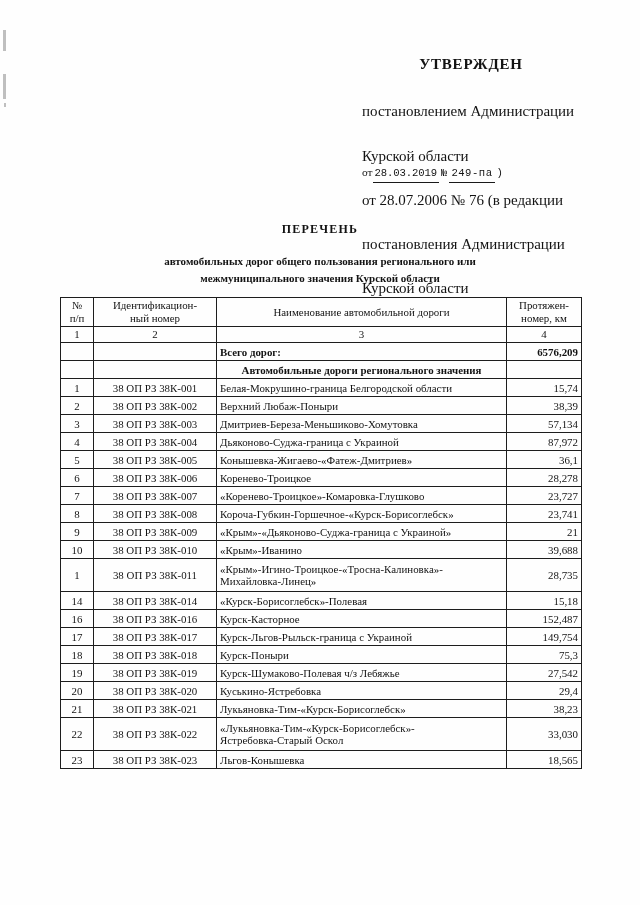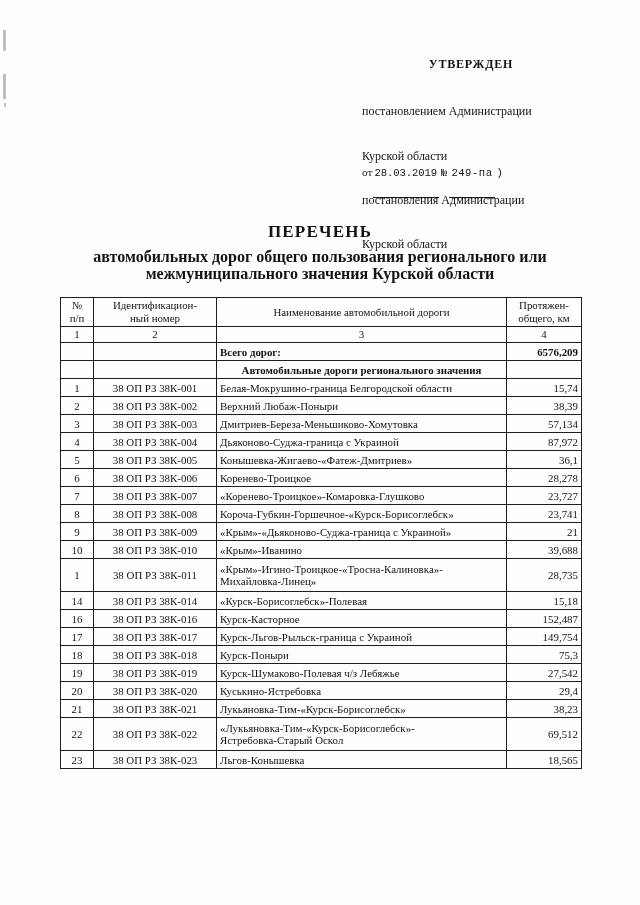--- a/index.html
+++ b/index.html
@@ -32,21 +32,21 @@
   .speckle.s1 { left: 3px;  top: 30px;  width: 3px;  height: 21px; }
   .speckle.s2 { left: 3px;  top: 74px;  width: 3px;  height: 25px; }
   .speckle.s3 { left: 4px;  top: 103px; width: 2px;  height: 4px; }
 
   
   .approval {
     position: absolute;
     left: 362px;
     top: 56px;
     width: 240px;
-    font-size: 12px;
+    font-size: 15px;
     line-height: 16.3px;
     text-align: left;
   }
   .approval .centered {
     text-align: center;
     font-weight: bold;
     letter-spacing: .8px;
     padding-right: 22px;
     padding-bottom: 3px;
   }
@@ -57,42 +57,42 @@
     left: 362px;
     top: 166px;
     font-size: 11.4px;
     white-space: nowrap;
   }
   .dateline .lbl { }
   .mono {
     font-family: "Liberation Mono", "DejaVu Sans Mono", monospace;
     font-size: 10.6px;
     border-bottom: 1px solid #1a1a1a;
-    padding: 0 2px 18px 2px;
+    padding: 0 2px 3px 2px;
     letter-spacing: -0.1px;
   }
   .mono.num { letter-spacing: .5px; }
   .nobar { border-bottom: none; }
 
   
   .title-block {
     position: absolute;
     left: 0;
     right: 0;
     top: 222px;
     text-align: center;
     font-weight: bold;
   }
   .title-main {
-    font-size: 17px;
+    font-size: 12px;
     letter-spacing: 1.2px;
-    margin-bottom: 6px;
+    margin-bottom: 16px;
   }
   .title-sub {
-    font-size: 16px;
+    font-size: 11px;
     line-height: 17px;
   }
 
   
   .tbl-wrap {
     position: absolute;
     left: 60px;
     top: 297px;
     width: 521px;
   }
@@ -147,20 +147,21 @@
 <div class="page">
 
   <div class="speckle s1"></div>
   <div class="speckle s2"></div>
   <div class="speckle s3"></div>
 
   <div class="approval">
     <div class="centered">УТВЕРЖДЕН</div>
     <div class="line">постановлением Администрации</div>
     <div class="line">Курской области</div>
+    <div class="line">от 28.07.2006  № 76 (в редакции</div>
     <div class="line">постановления Администрации</div>
     <div class="line">Курской области</div>
   </div>
 
   <div class="dateline">
     <span class="lbl">от</span><span class="mono">28.03.2019</span><span class="mono nobar">№</span><span class="mono num">249-па</span><span class="mono nobar">)</span>
   </div>
 
   <div class="title-block">
     <div class="title-main">ПЕРЕЧЕНЬ</div>
@@ -182,21 +183,21 @@
             <span>№</span><br>
             <span>п/п</span>
           </th>
           <th>
             <span>Идентификацион-</span><br>
             <span>ный номер</span>
           </th>
           <th>Наименование автомобильной дороги</th>
           <th>
             <span>Протяжен-</span><br>
-            <span>общего, км</span>
+            <span>номер, км</span>
           </th>
         </tr>
         <tr class="colnums">
           <td>1</td>
           <td>2</td>
           <td>3</td>
           <td>4</td>
         </tr>
       </thead>
       <tbody>
@@ -318,21 +319,21 @@
           <tr class="data">
             <td class="num">21</td>
             <td class="ident">38 ОП РЗ 38К-021</td>
             <td class="name"><span>Лукьяновка-Тим-«Курск-Борисоглебск»</span></td>
             <td class="len">38,23</td>
           </tr>
           <tr class="data two">
             <td class="num">22</td>
             <td class="ident">38 ОП РЗ 38К-022</td>
             <td class="name"><span>«Лукьяновка-Тим-«Курск-Борисоглебск»-</span><span class="l2">Ястребовка-Старый Оскол</span></td>
-            <td class="len">69,512</td>
+            <td class="len">33,030</td>
           </tr>
           <tr class="data">
             <td class="num">23</td>
             <td class="ident">38 ОП РЗ 38К-023</td>
             <td class="name"><span>Льгов-Конышевка</span></td>
             <td class="len">18,565</td>
           </tr>
         </tbody>
     </table>
   </div>

